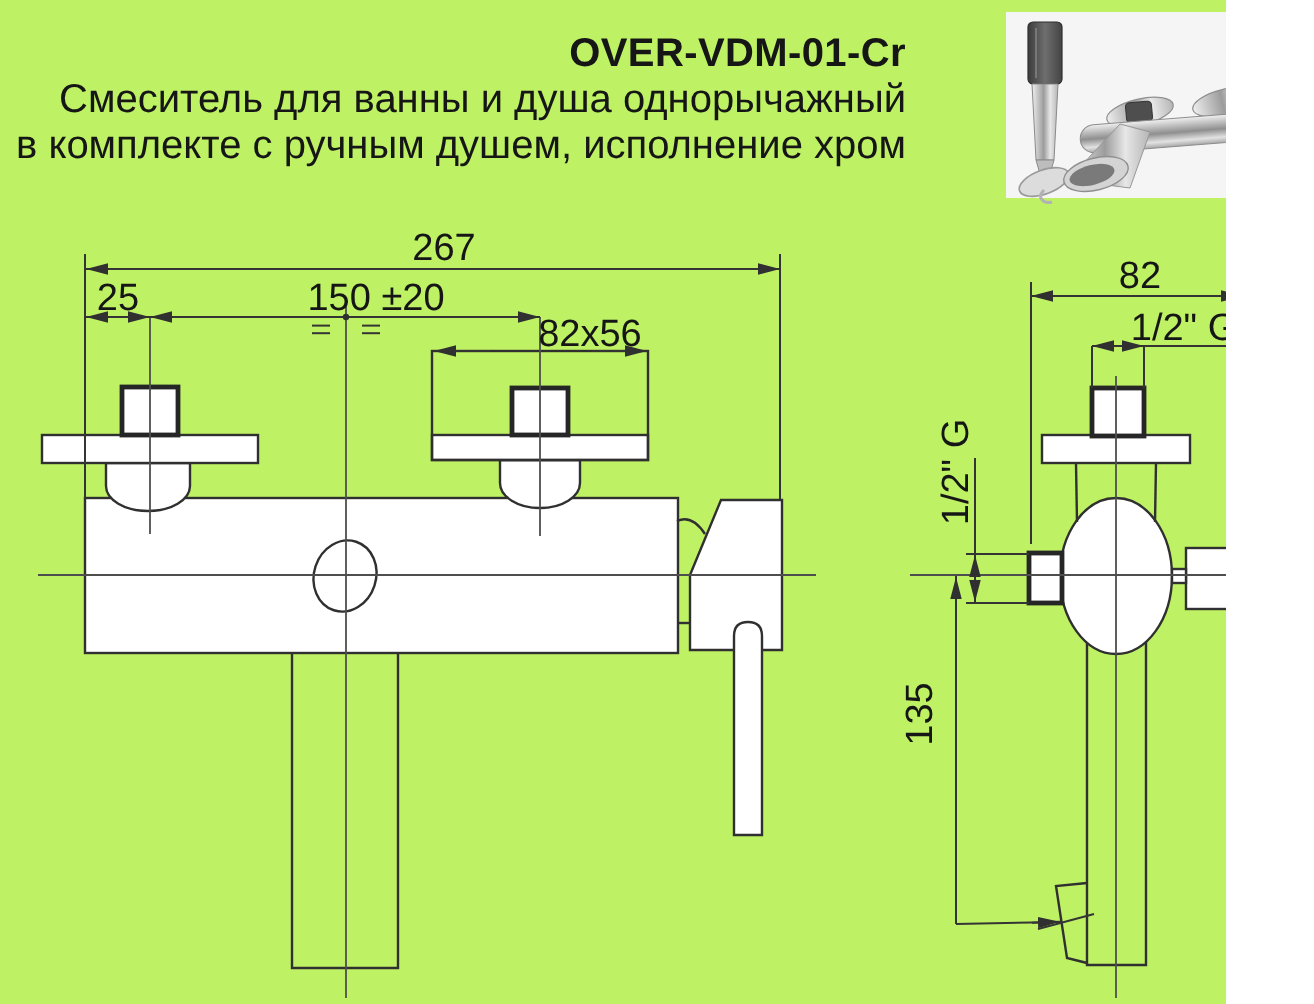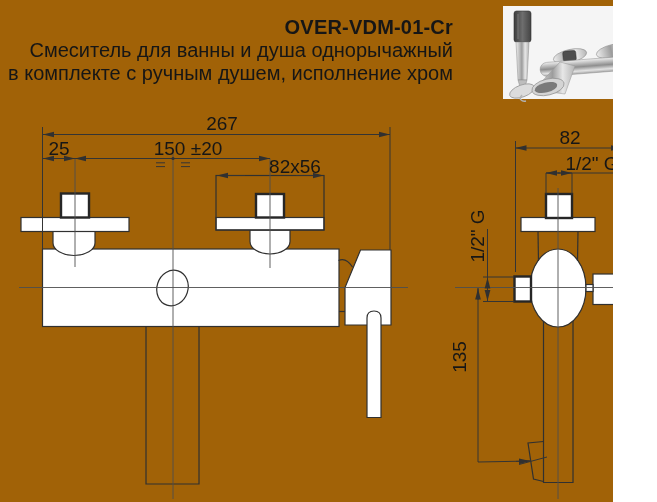--- a/index.html
+++ b/index.html
@@ -1,17 +1,17 @@
 <!DOCTYPE html>
 <html><head>
 <meta charset="utf-8">
 <style>
   html,body { margin:0; padding:0; background:#ffffff; }
   body { font-family: "Liberation Sans", sans-serif; }
-  .page { position:relative; width:613px; height:502px; background:#a16207; overflow:hidden; }
+  .page { position:relative; width:613px; height:502px; background:#bef264; overflow:hidden; }
 
   .header { position:absolute; top:16px; right:160px; width:520px; text-align:right;
             color:#161616; font-size:20px; line-height:23px; }
   .header .model { font-weight:600; letter-spacing:0.2px; }
   .header .desc  { font-weight:400; }
 
   .drawing { position:absolute; left:0; top:0; }
   .photo   { position:absolute; left:503px; top:6px; }
 
   

